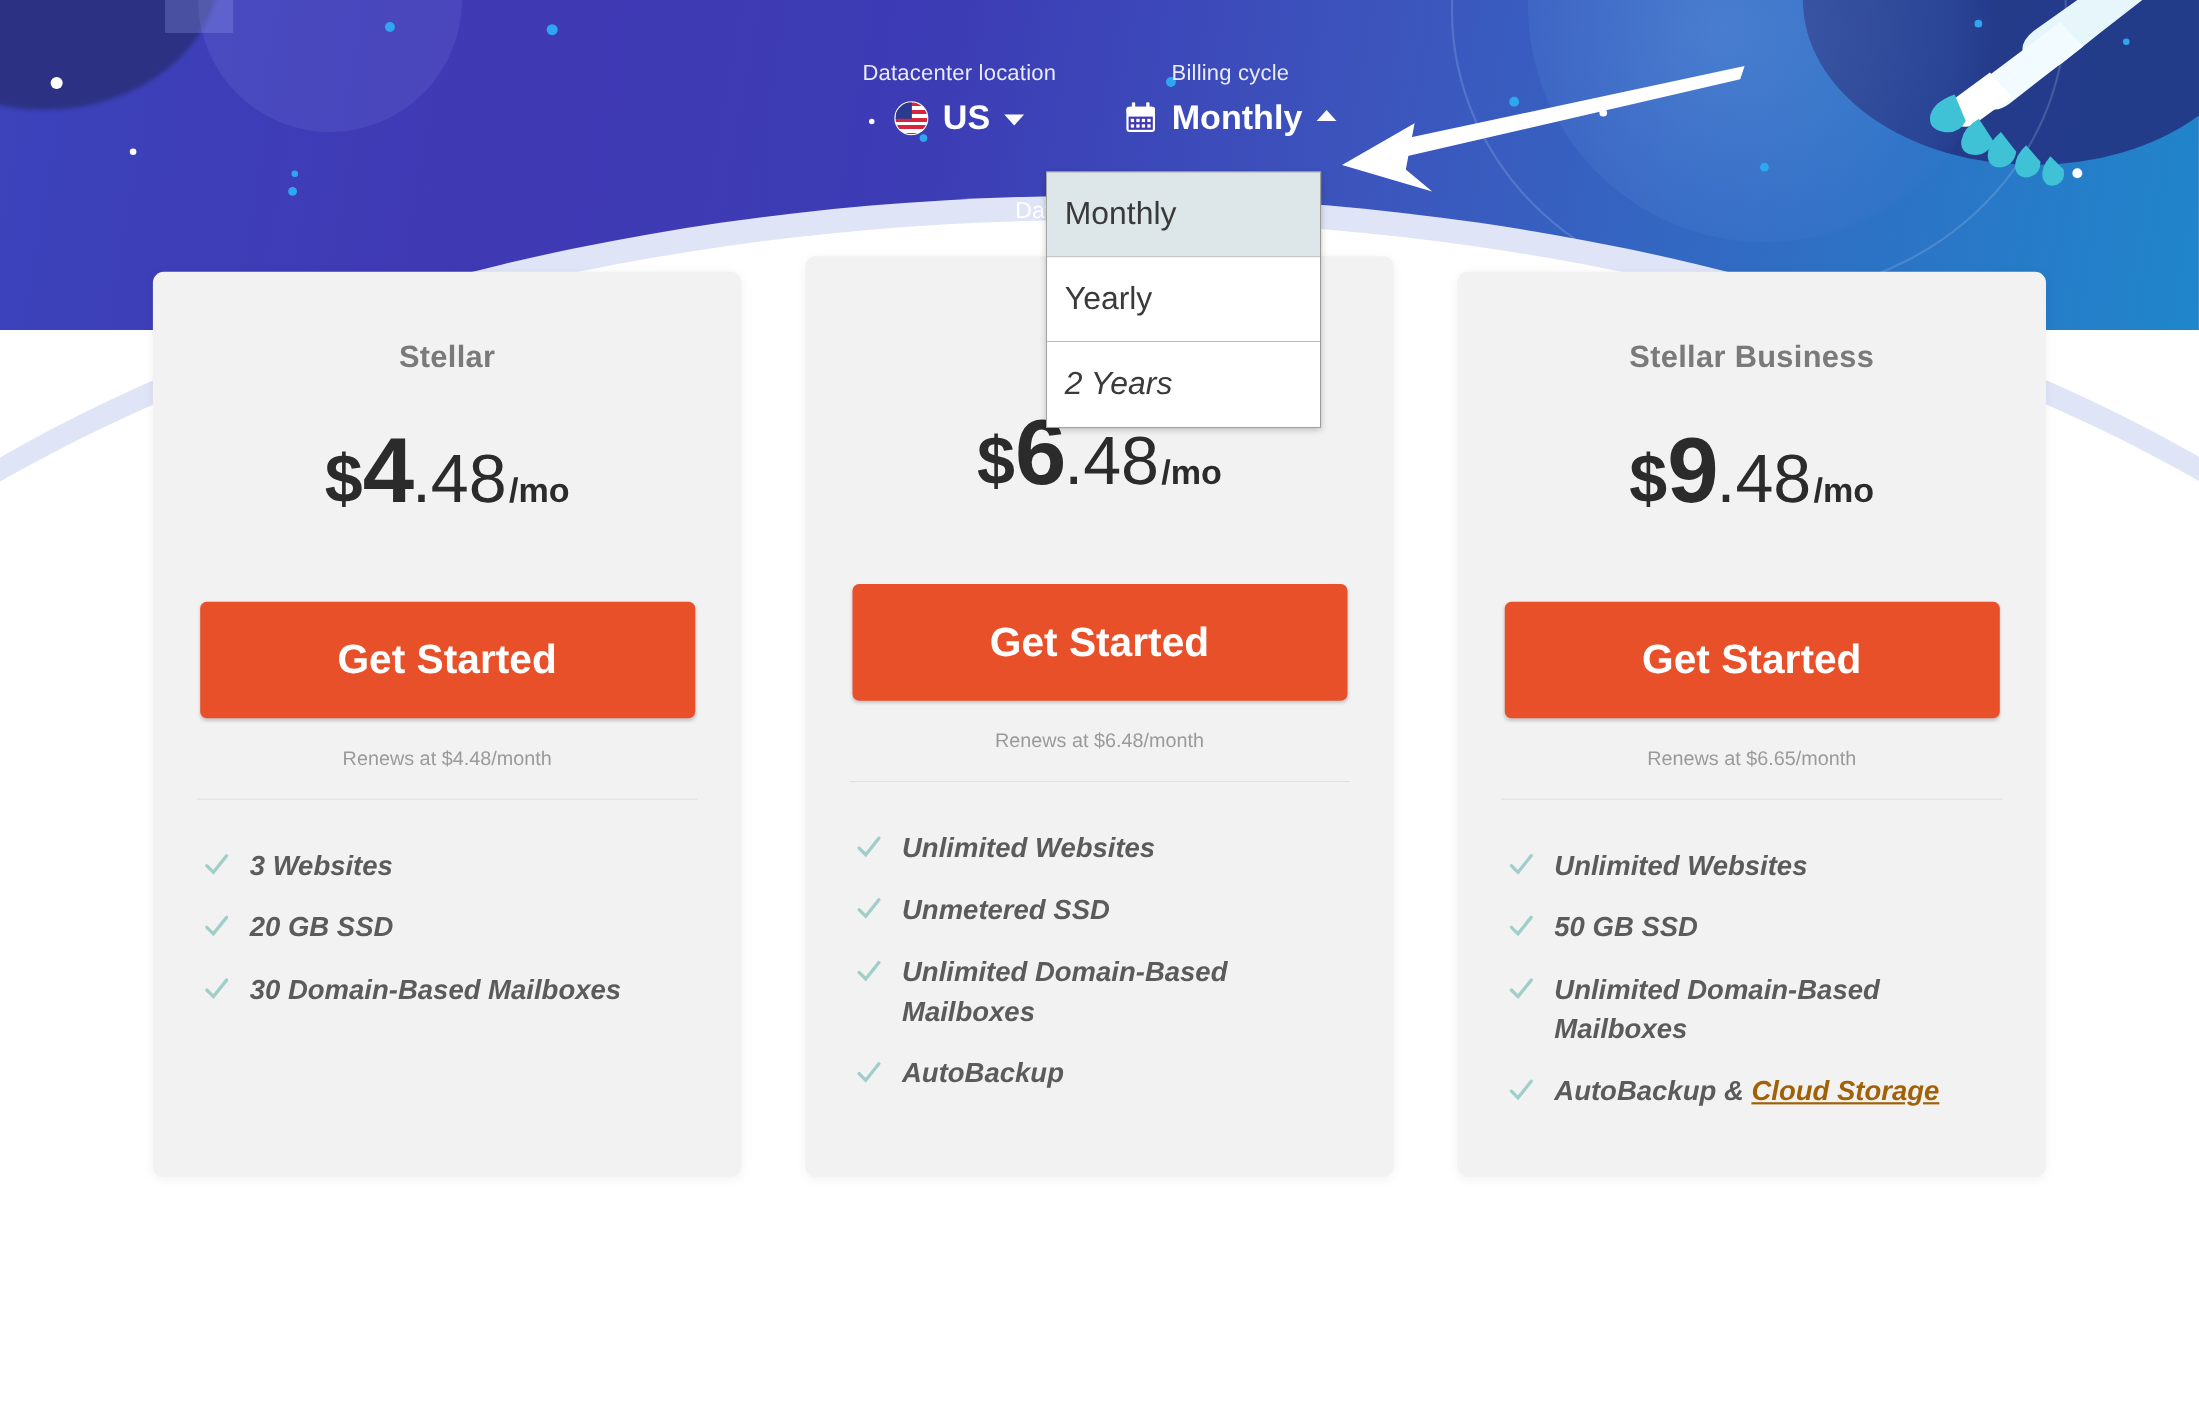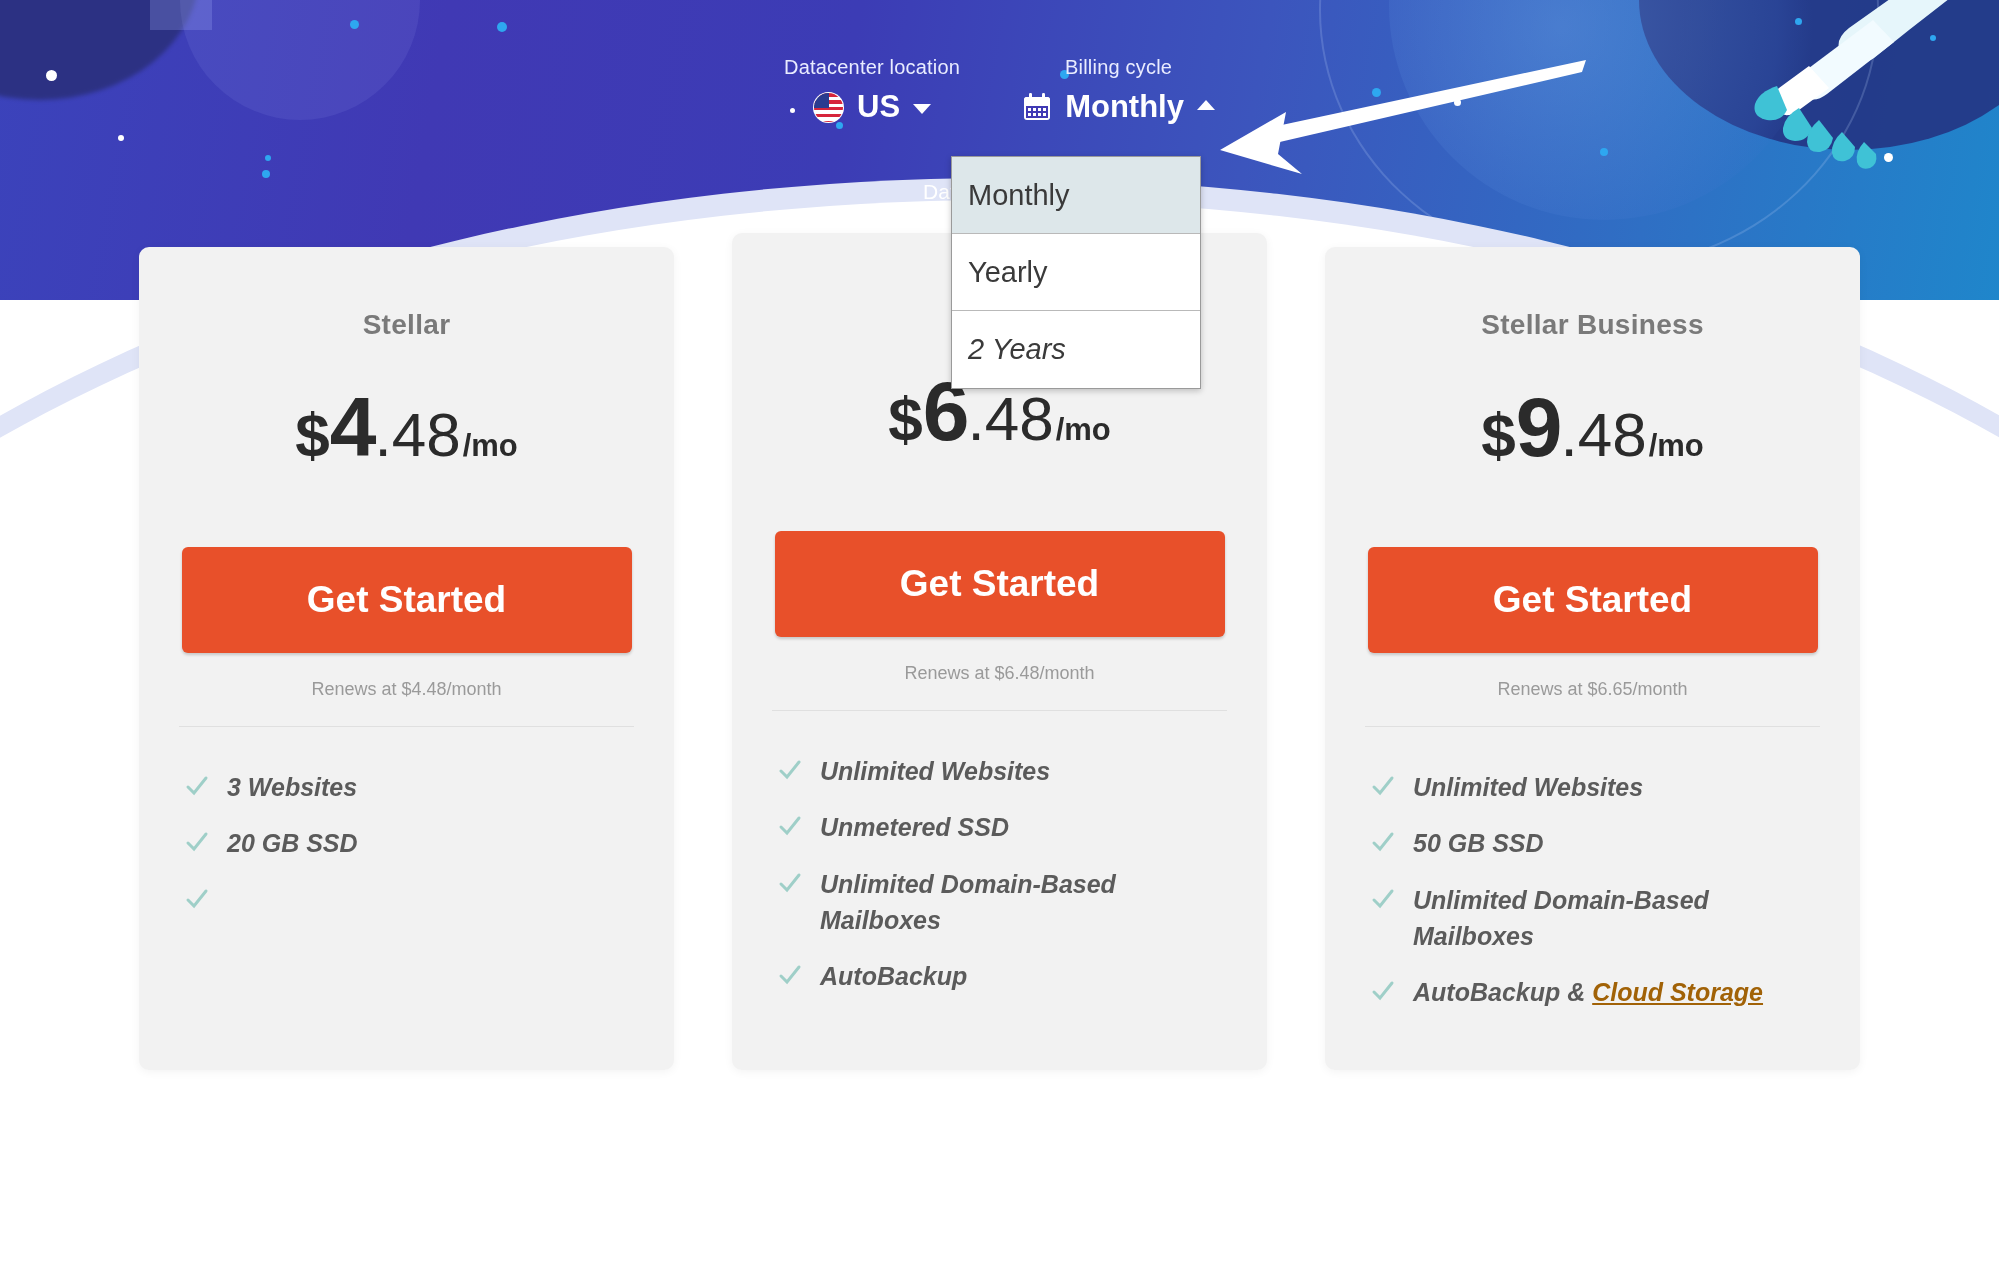--- a/index.html
+++ b/index.html
@@ -281,20 +281,21 @@
         <div class="feat">
           <svg class="check" viewBox="0 0 24 24">
               <path d="M3 13 L9 19 L21 4" fill="none" stroke="#9fcfc8" stroke-width="3" stroke-linecap="round"></path>
             </svg>
           <span>20 GB SSD</span>
         </div>
         <div class="feat">
           <svg class="check" viewBox="0 0 24 24">
               <path d="M3 13 L9 19 L21 4" fill="none" stroke="#9fcfc8" stroke-width="3" stroke-linecap="round"></path>
             </svg>
+          <span>30 Domain-Based Mailboxes</span>
         </div>
       </div>
     </div>
 
     <div class="card featured">
       <div class="badge">PO</div>
       <div class="plan-name">Stel</div>
       <div class="price">
         <span class="cur">$</span>
         <span class="int">6</span>

